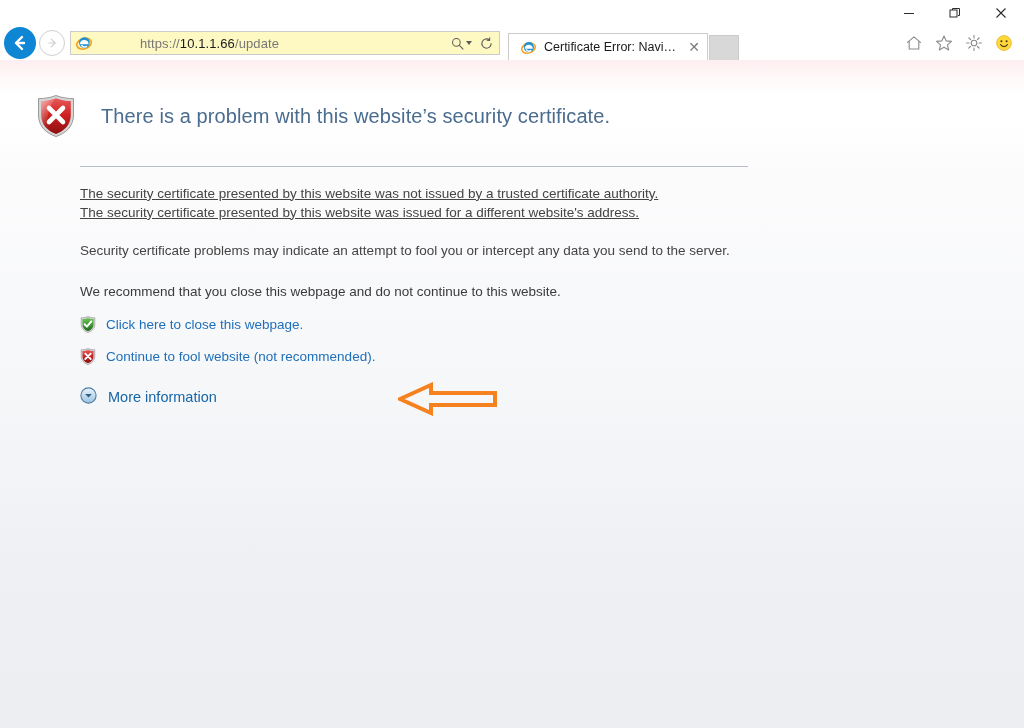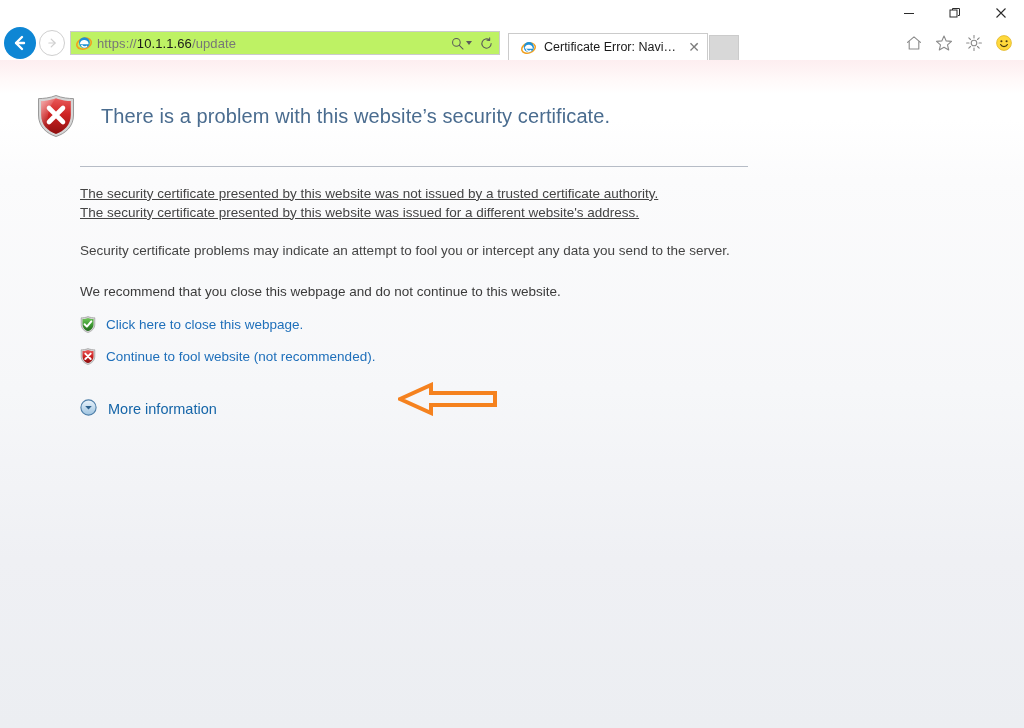--- a/index.html
+++ b/index.html
@@ -72,25 +72,26 @@
     border: 1px solid #cfcfcf;
     color: #cfcfcf;
     margin-right: 5px;
     box-sizing: border-box;
   }
 
   .addressbar {
     flex: 0 0 430px;
     height: 24px;
     border: 1px solid #cbcbcb;
-    background: #bef264;
+    background: #fef9c3;
     display: flex;
     align-items: center;
     box-sizing: border-box;
     position: relative;
+    gap: 43px;
   }
   .ie-favicon {
     width: 22px;
     display: flex;
     align-items: center;
     justify-content: center;
     flex: 0 0 auto;
     padding-left: 2px;
   }
   .url {
@@ -278,21 +279,21 @@
     color: #1e6fba;
     font-size: 13.5px;
     text-decoration: none;
     line-height: 16px;
     text-align: right;
   }
 
   .more-row {
     display: flex;
     align-items: center;
-    margin-top: 34px;
+    margin-top: 22px;
   }
   .more-row .expander { flex: 0 0 auto; }
   .more-row a {
     margin-left: 11px;
     color: #1565a8;
     font-size: 14.5px;
     text-decoration: none;
   }
 
   

